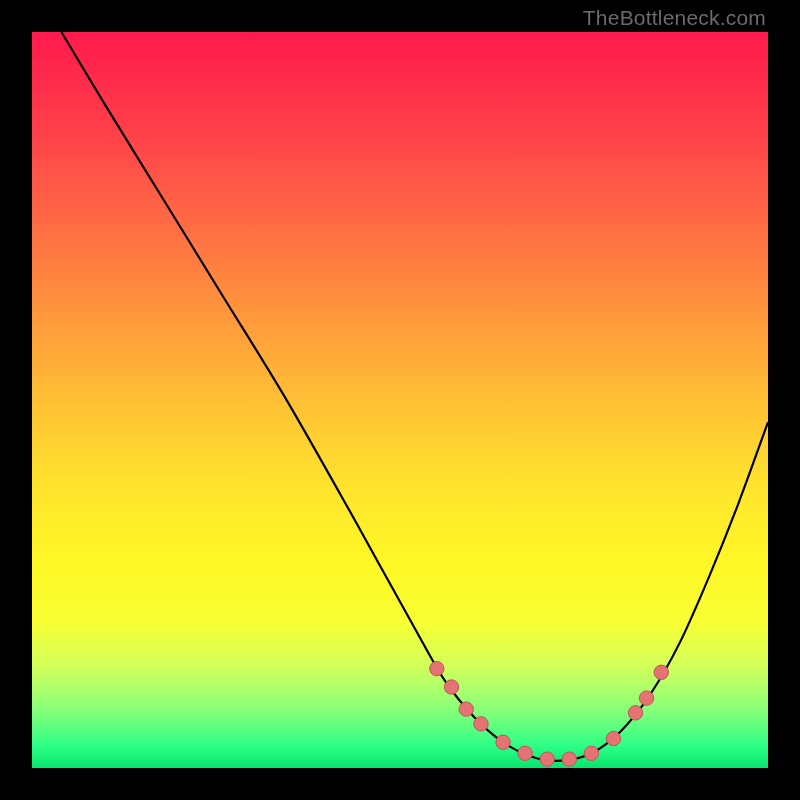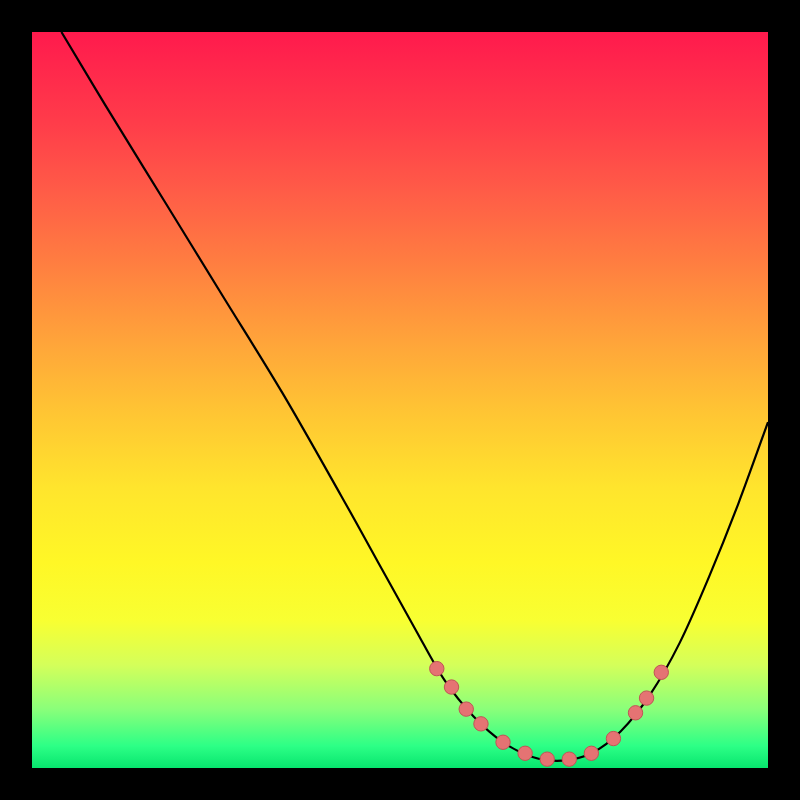--- a/index.html
+++ b/index.html
@@ -53,20 +53,21 @@
     width: 736px;
     height: 736px;
     overflow: visible;
   }
 </style>
 </head>
 <body>
 
 <div class="stage">
   <div class="plot-area"></div>
+  <div class="attribution">TheBottleneck.com</div>
   <svg class="curve" viewBox="0 0 736 736">
     <path id="curve-path" fill="none" stroke-width="2.2" d="M 29.44 0.00 C 36.80 12.27, 56.43 45.39, 73.60 73.60 C 90.77 101.81, 112.85 137.39, 132.48 169.28 C 152.11 201.17, 171.73 233.07, 191.36 264.96 C 210.99 296.85, 230.61 327.52, 250.24 360.64 C 269.87 393.76, 293.17 435.47, 309.12 463.68 C 325.07 491.89, 333.65 507.84, 345.92 529.92 C 358.19 552.00, 371.68 576.53, 382.72 596.16 C 393.76 615.79, 402.35 632.96, 412.16 647.68 C 421.97 662.40, 431.79 674.05, 441.60 684.48 C 451.41 694.91, 461.23 703.49, 471.04 710.24 C 480.85 716.99, 490.67 721.89, 500.48 724.96 C 510.29 728.03, 520.11 729.25, 529.92 728.64 C 539.73 728.03, 549.55 726.19, 559.36 721.28 C 569.17 716.37, 578.99 709.01, 588.80 699.20 C 598.61 689.39, 608.43 677.12, 618.24 662.40 C 628.05 647.68, 637.87 630.51, 647.68 610.88 C 657.49 591.25, 667.31 567.95, 677.12 544.64 C 686.93 521.33, 696.75 496.80, 706.56 471.04 C 716.37 445.28, 731.09 403.57, 736.00 390.08" stroke="#000000"></path>
     <g id="markers">
         <circle cx="404.80" cy="636.64" r="7.2" fill="#e57373" stroke="#c05555" stroke-width="1"></circle>
         <circle cx="419.52" cy="655.04" r="7.2" fill="#e57373" stroke="#c05555" stroke-width="1"></circle>
         <circle cx="434.24" cy="677.12" r="7.2" fill="#e57373" stroke="#c05555" stroke-width="1"></circle>
         <circle cx="448.96" cy="691.84" r="7.2" fill="#e57373" stroke="#c05555" stroke-width="1"></circle>
         <circle cx="471.04" cy="710.24" r="7.2" fill="#e57373" stroke="#c05555" stroke-width="1"></circle>
         <circle cx="493.12" cy="721.28" r="7.2" fill="#e57373" stroke="#c05555" stroke-width="1"></circle>
         <circle cx="515.20" cy="727.17" r="7.2" fill="#e57373" stroke="#c05555" stroke-width="1"></circle>

